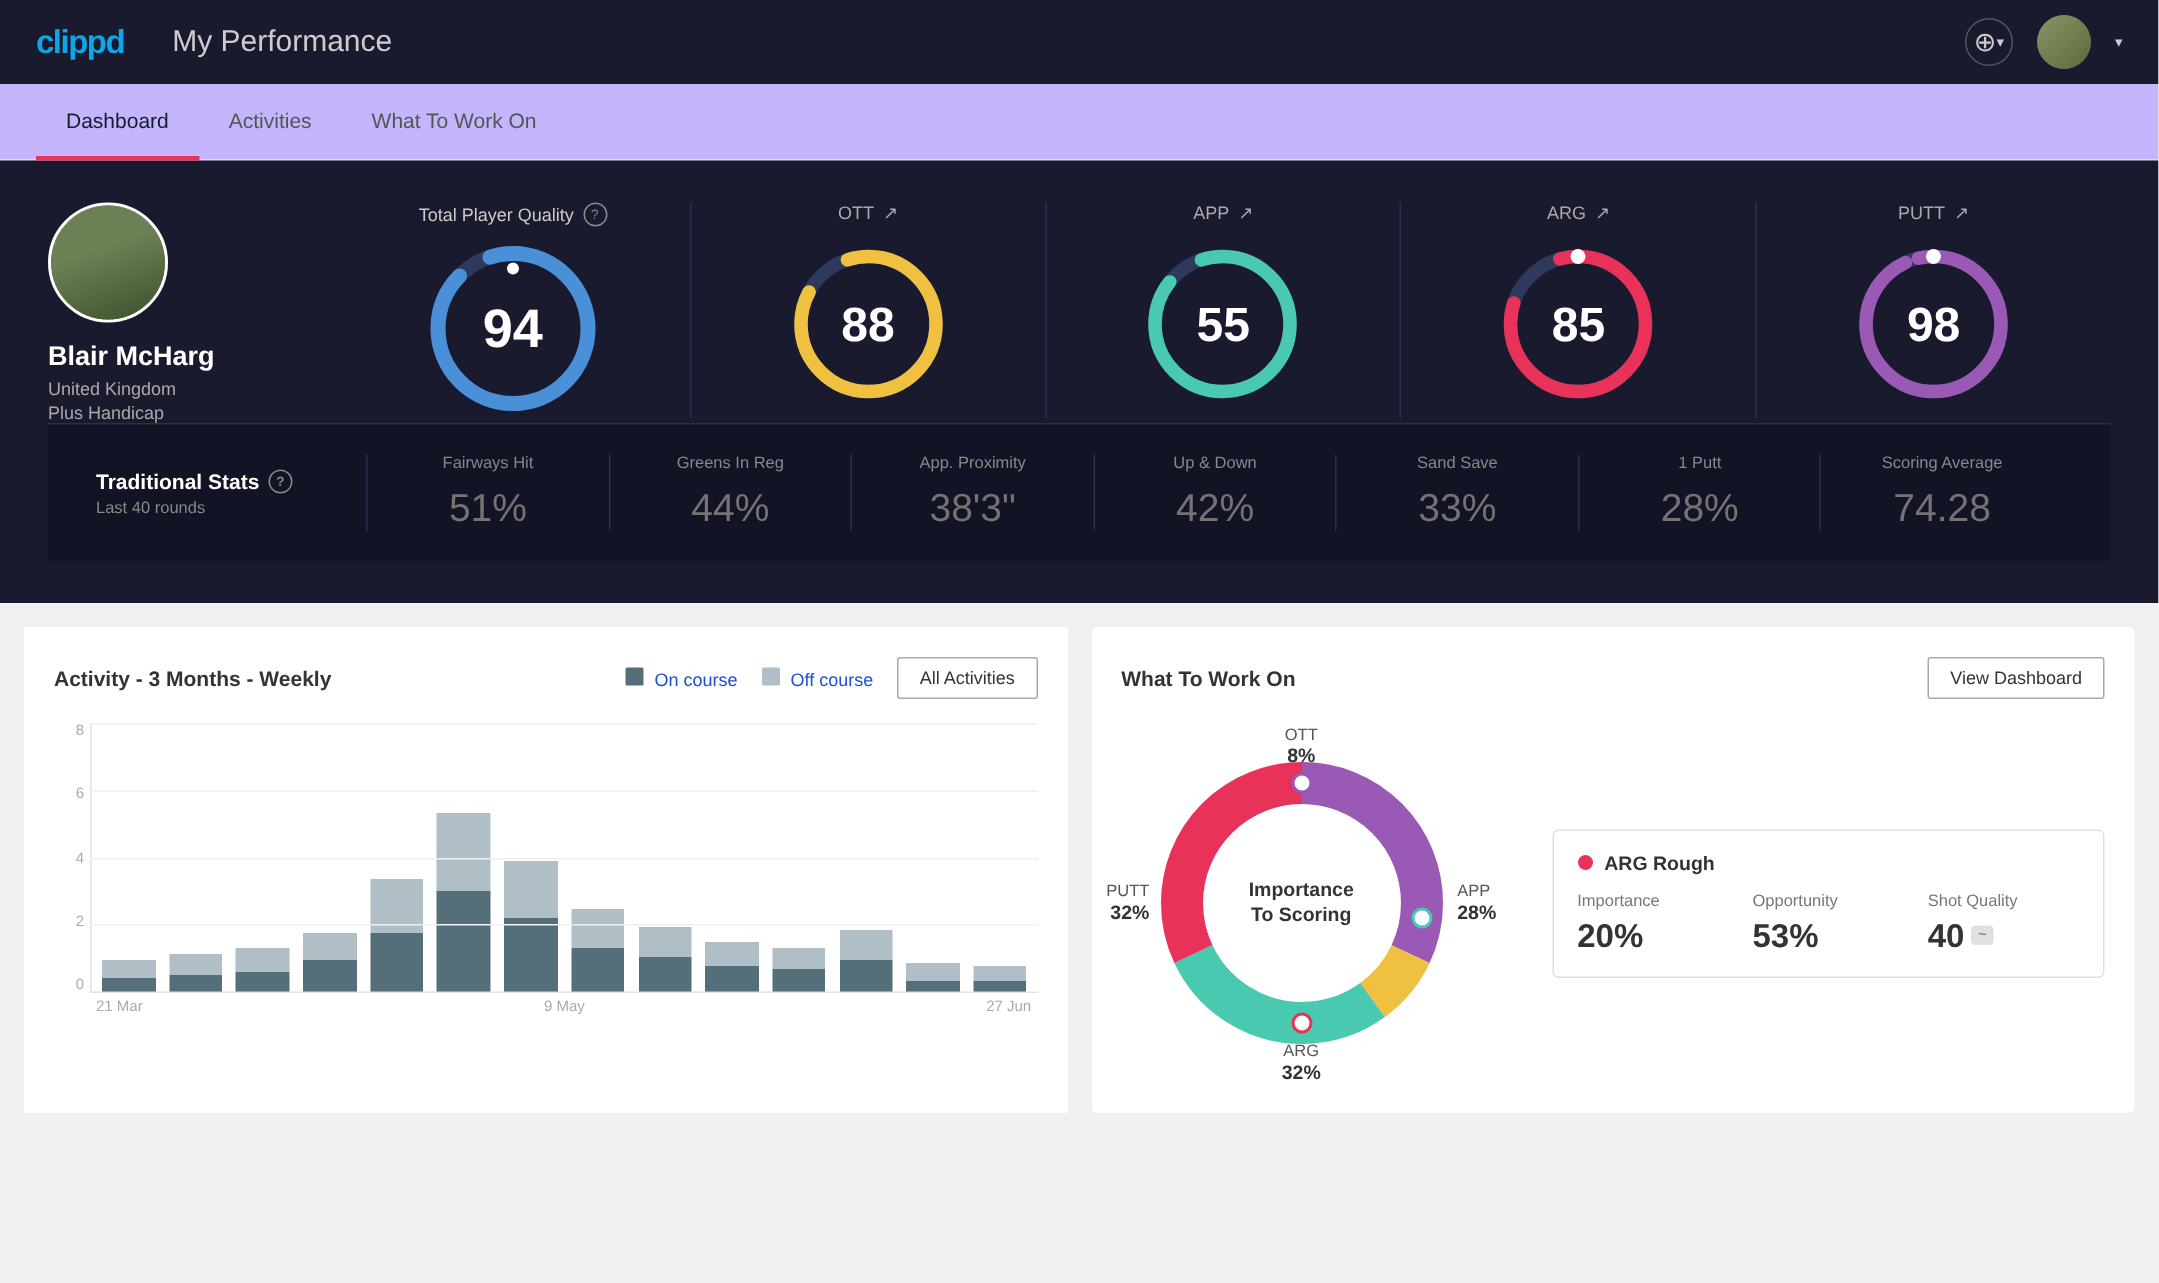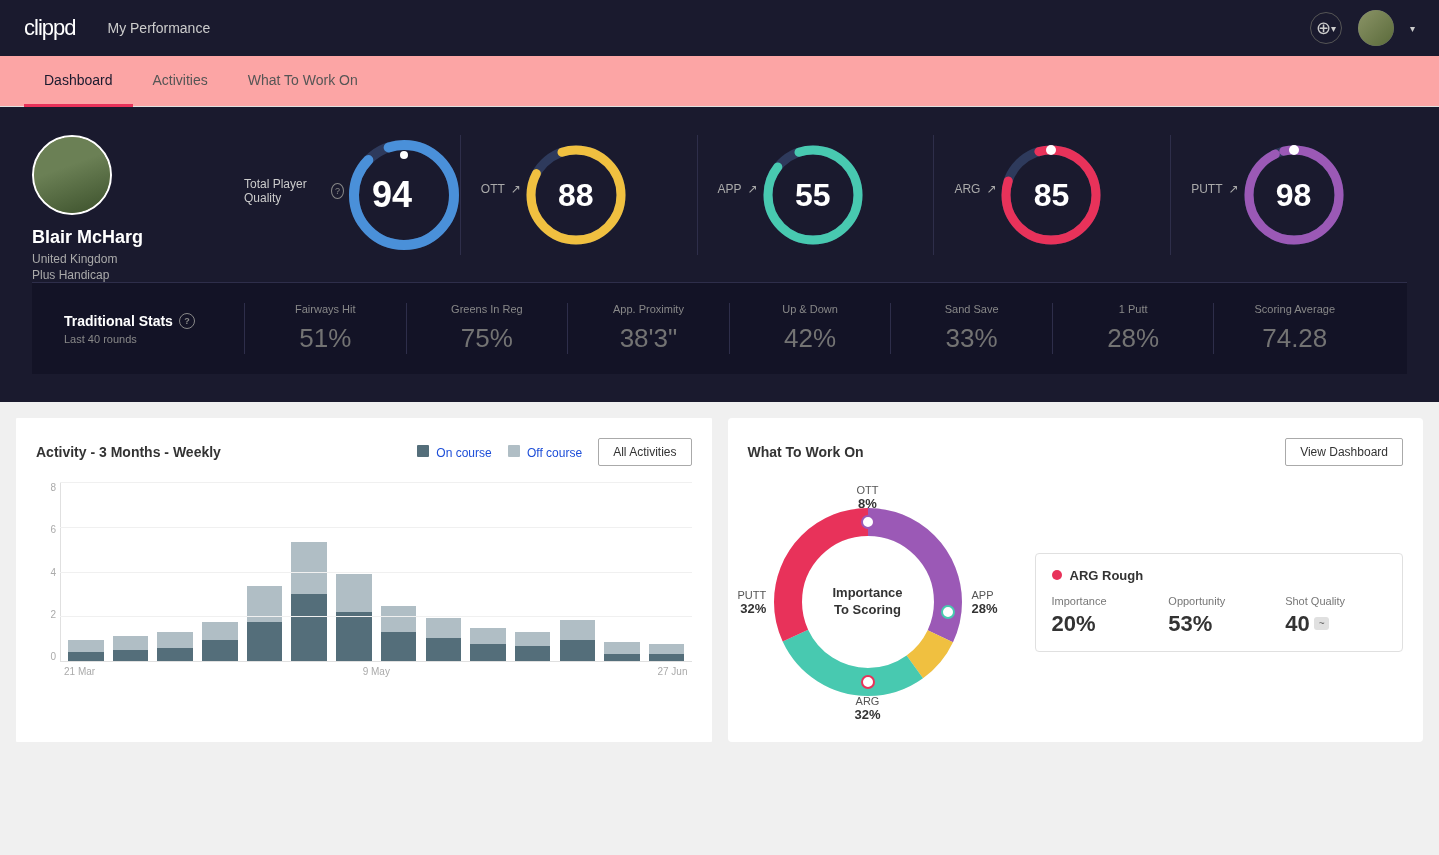--- a/index.html
+++ b/index.html
@@ -6,30 +6,30 @@
     body { font-family: -apple-system, BlinkMacSystemFont, 'Segoe UI', sans-serif; background: #f0f0f0; color: #fff; }
 
     
     .header {
       background: #1a1a2e;
       display: flex;
       align-items: center;
       padding: 0 24px;
       height: 56px;
     }
-    .logo { color: #ffffff; font-size: 22px; font-weight: normal; letter-spacing: -1px; margin-right: 32px; }
-    .header-title { color: #ccc; font-size: 14px; flex: 1; }
+    .logo { color: #0ea5e9; font-size: 22px; font-weight: bold; letter-spacing: -1px; margin-right: 32px; }
+    .header-title { color: #ccc; font-size: 20px; flex: 1; }
     .header-actions { display: flex; align-items: center; gap: 16px; }
     .header-btn { background: transparent; border: 1.5px solid #555; border-radius: 50%; width: 32px; height: 32px; display: flex; align-items: center; justify-content: center; cursor: pointer; color: #ccc; font-size: 16px; }
     .header-avatar { width: 36px; height: 36px; border-radius: 50%; background: #667; display: flex; align-items: center; justify-content: center; font-size: 14px; cursor: pointer; overflow: hidden; }
     .avatar-img { width: 36px; height: 36px; border-radius: 50%; background: linear-gradient(135deg, #8b9467, #5a6a3a); }
 
     
     .nav-tabs {
-      background: #fca5a5;
+      background: #c4b5fd;
       display: flex;
       padding: 0 24px;
       border-bottom: 1px solid #e0e0e0;
     }
     .nav-tab {
       padding: 16px 20px;
       font-size: 14px;
       color: #555;
       cursor: pointer;
       border-bottom: 3px solid transparent;
@@ -63,21 +63,21 @@
     }
     .player-name { font-size: 18px; font-weight: bold; color: #fff; }
     .player-country { font-size: 12px; color: #aaa; margin-top: 4px; }
     .player-handicap { font-size: 12px; color: #aaa; margin-top: 2px; }
 
     .metrics-section { display: flex; gap: 0; flex: 1; }
 
     .metric-card {
       flex: 1;
       display: flex;
-      flex-direction: row;
+      flex-direction: column;
       align-items: center;
       border-left: 1px solid #2e2e4a;
       padding: 0 20px;
     }
     .metric-card:first-child { border-left: none; }
     .metric-label {
       font-size: 12px;
       color: #aaa;
       margin-bottom: 12px;
       display: flex;
@@ -318,21 +318,21 @@
       </div>
       <div class="trad-sub">Last 40 rounds</div>
     </div>
     <div class="trad-stats-grid">
       <div class="trad-stat">
         <div class="trad-stat-label">Fairways Hit</div>
         <div class="trad-stat-value">51%</div>
       </div>
       <div class="trad-stat">
         <div class="trad-stat-label">Greens In Reg</div>
-        <div class="trad-stat-value">75%</div>
+        <div class="trad-stat-value">44%</div>
       </div>
       <div class="trad-stat">
         <div class="trad-stat-label">App. Proximity</div>
         <div class="trad-stat-value">38'3"</div>
       </div>
       <div class="trad-stat">
         <div class="trad-stat-label">Up &amp; Down</div>
         <div class="trad-stat-value">42%</div>
       </div>
       <div class="trad-stat">

